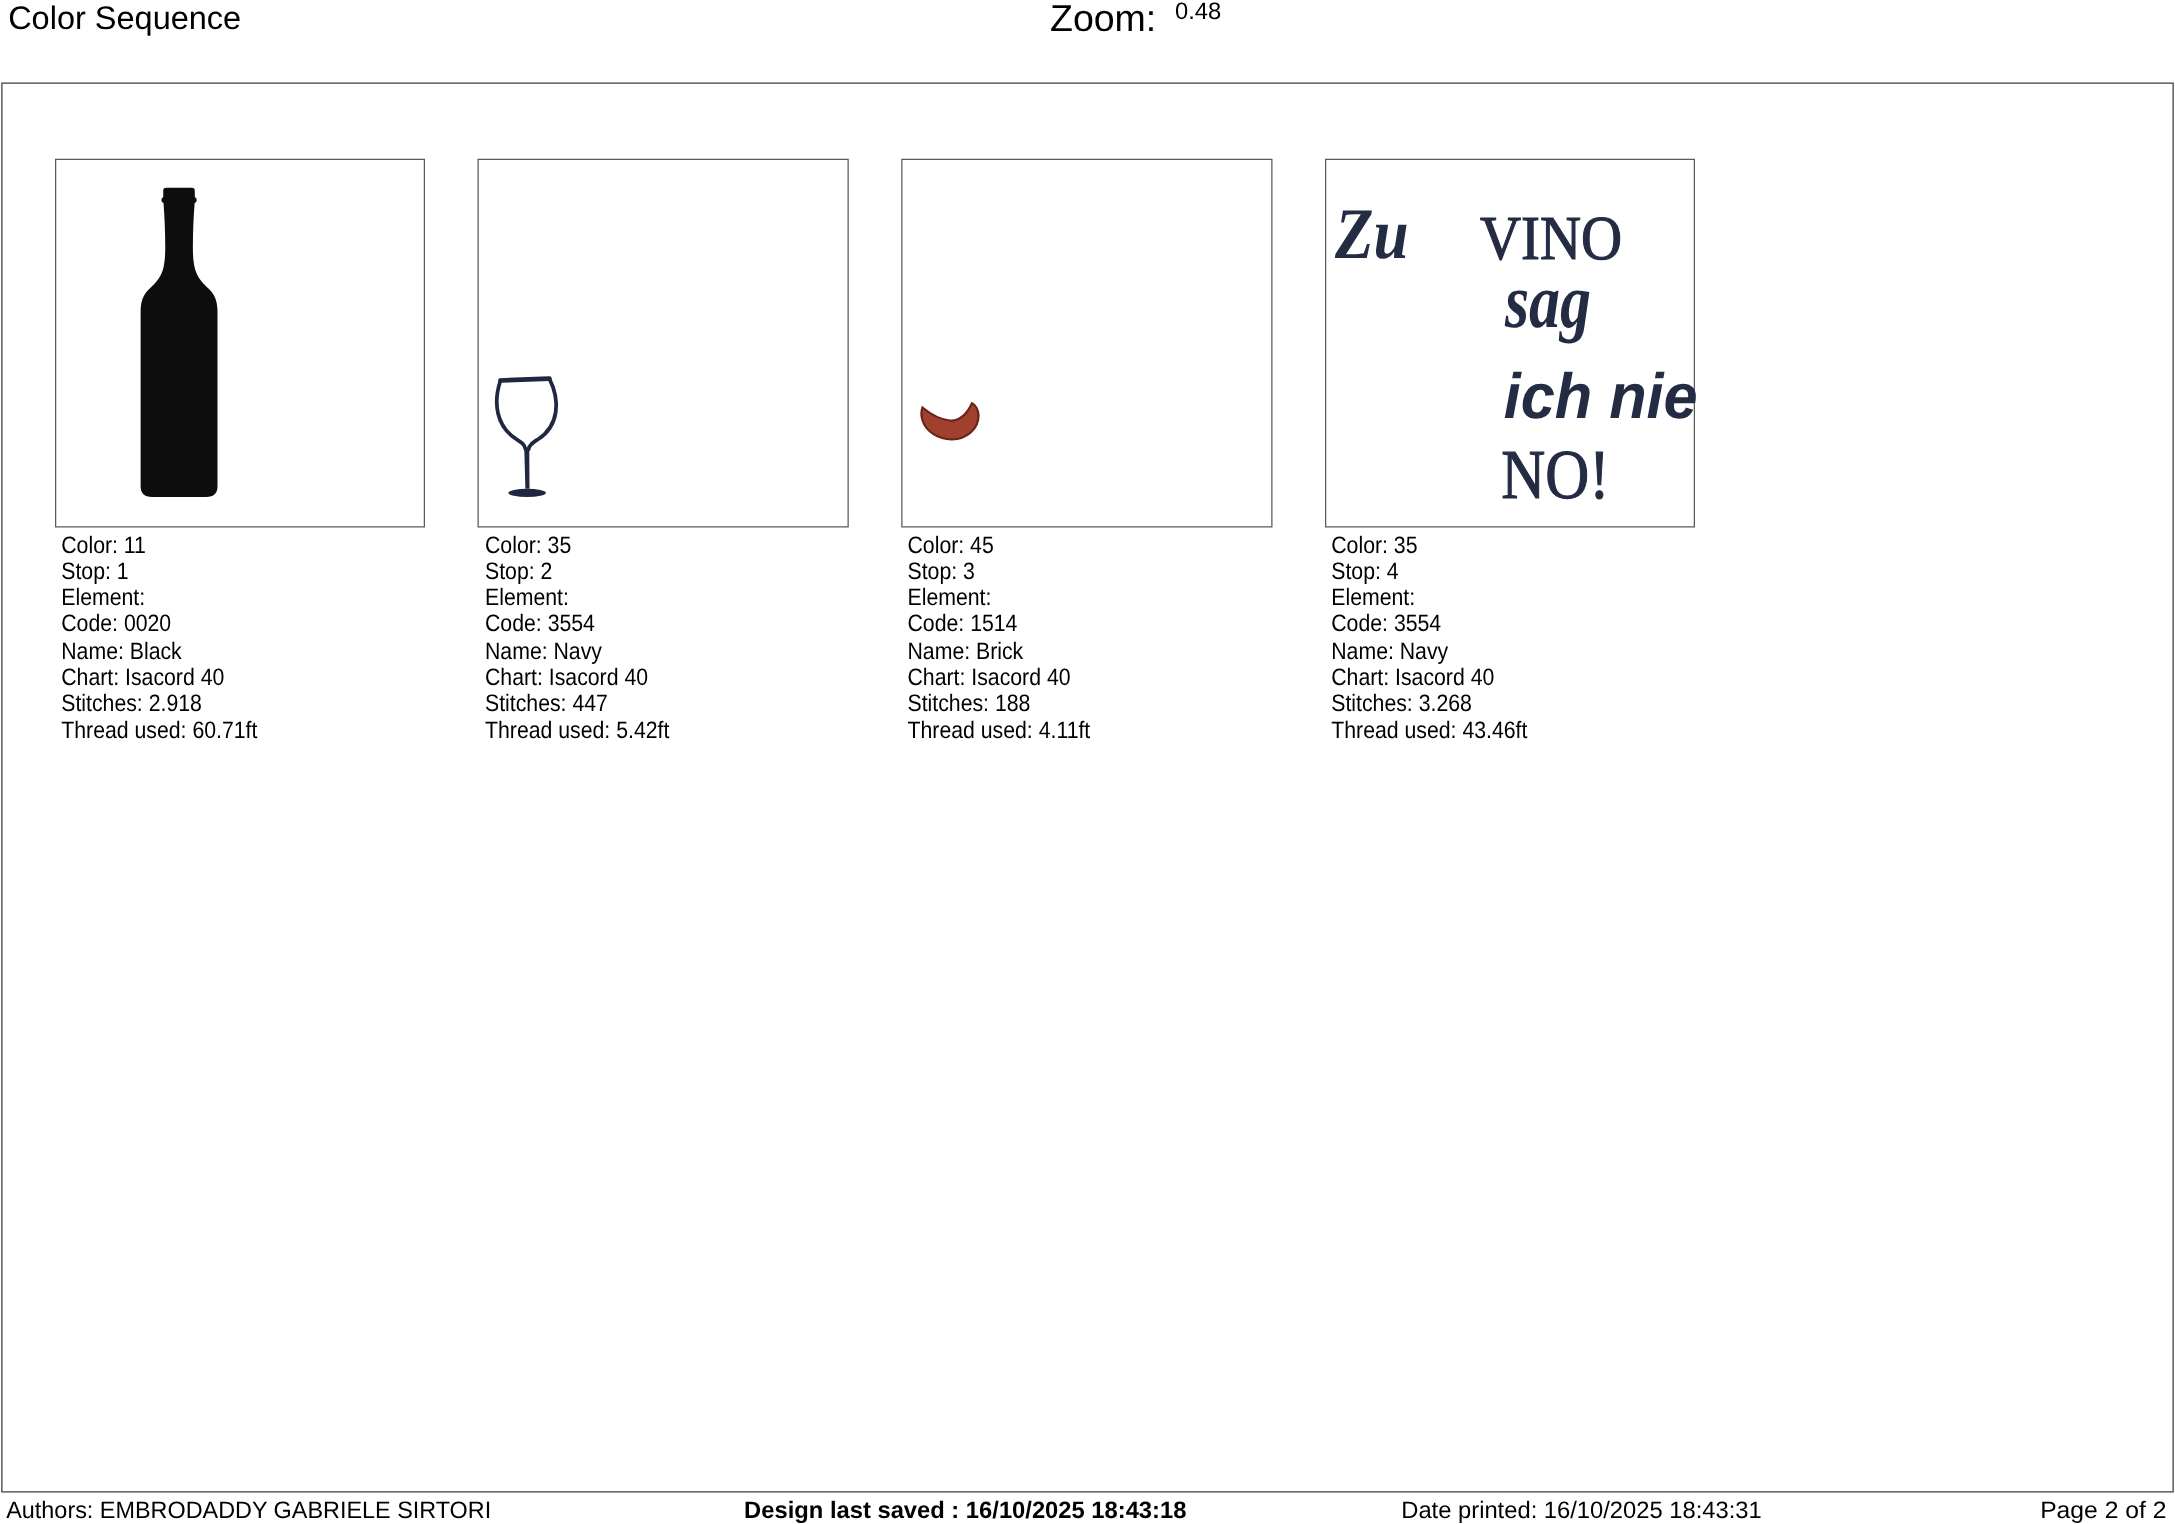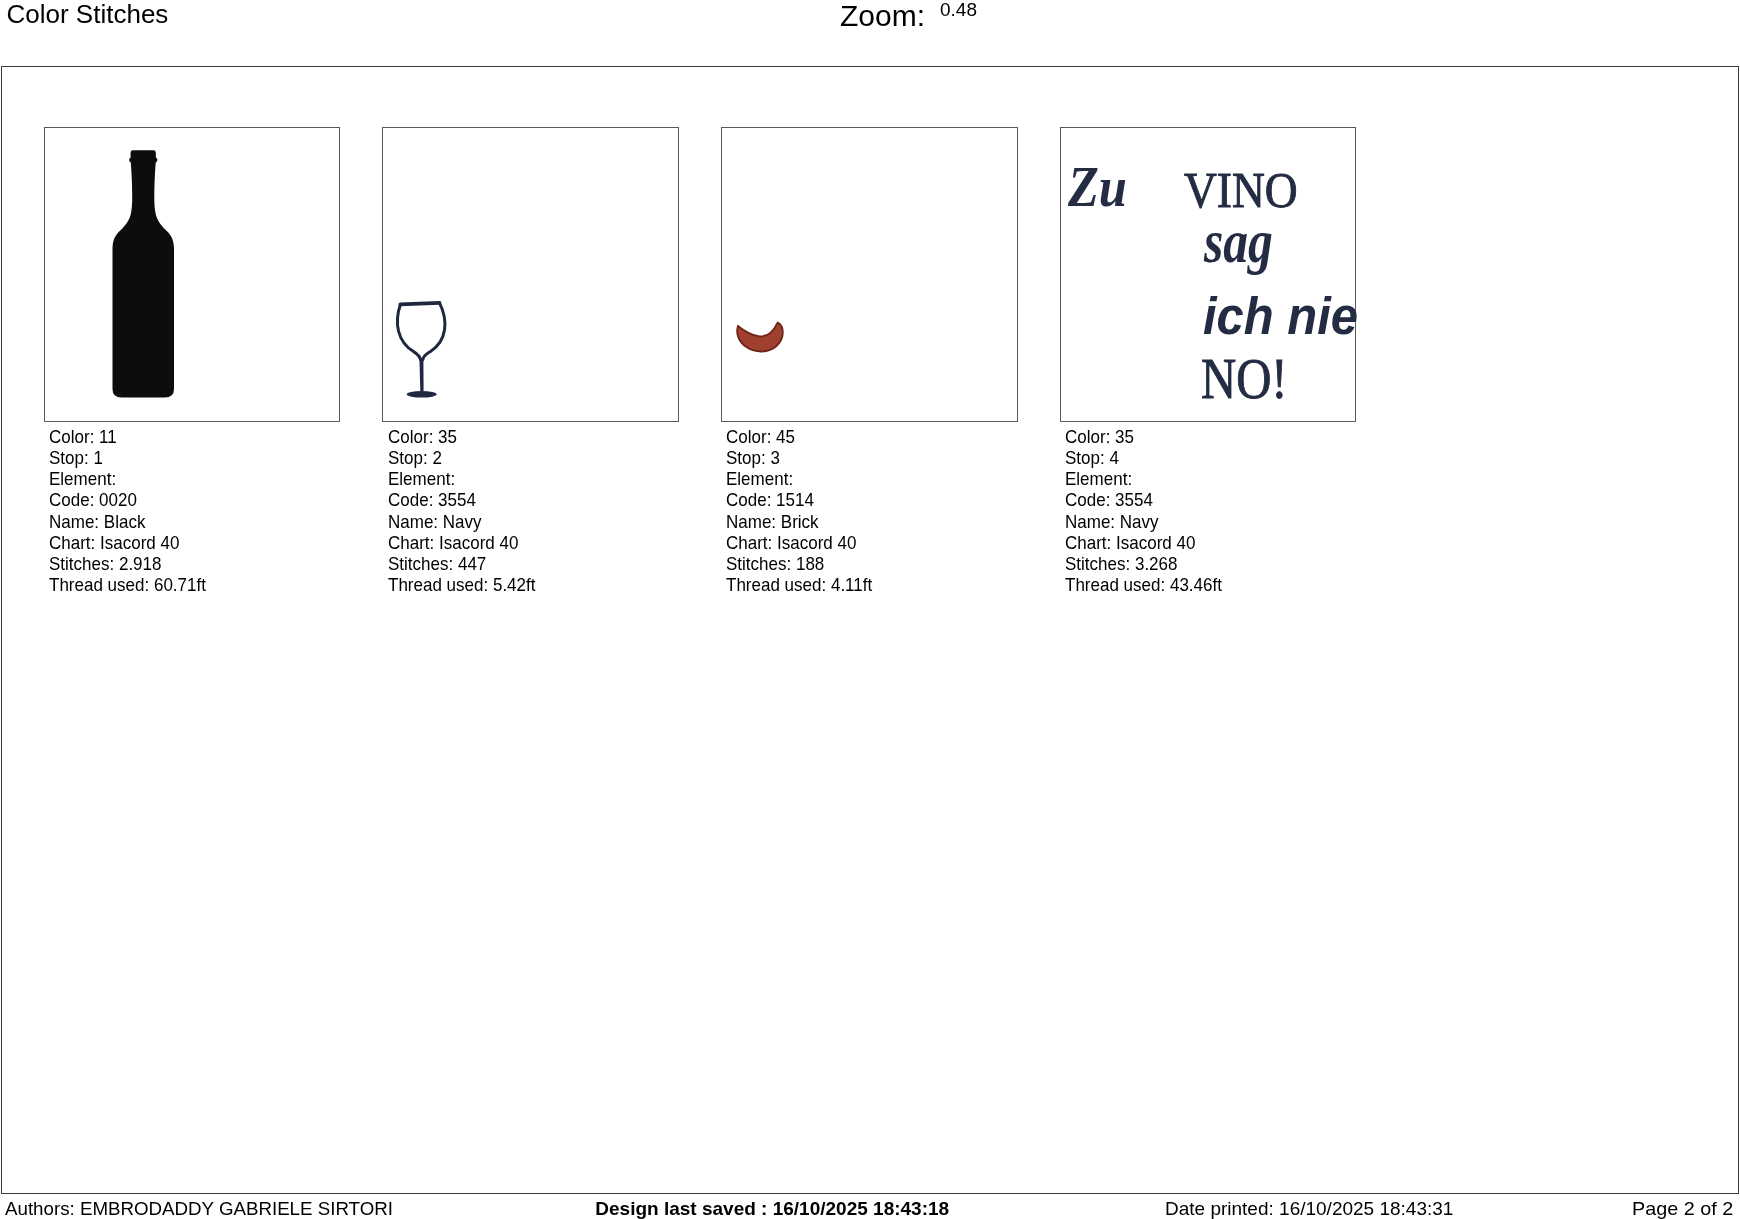--- a/index.html
+++ b/index.html
@@ -6,21 +6,21 @@
   body{width:1740px;height:1219px;background:#ffffff;position:relative;
        font-family:"Liberation Sans",sans-serif;color:#000;overflow:hidden;}
   .abs{position:absolute;}
   .cap{font-size:19px;line-height:21.2px;white-space:pre;transform:scaleX(0.895);transform-origin:0 0;}
   .ft{font-size:19px;line-height:normal;white-space:pre;}
   .dbox{box-sizing:border-box;width:296.8px;height:295px;border:1.4px solid #5a5a5a;background:#fff;position:absolute;top:126.8px;}
 </style>
 </head>
 <body>
 
-<div class="abs" style="left:6.5px;top:-1.5px;font-size:26px;">Color Stitches</div>
+<div class="abs" style="left:6.5px;top:-1.5px;font-size:26px;">Color Sequence</div>
 
 <div class="abs" style="left:840px;top:-1.5px;font-size:30px;">Zoom:</div>
 
 <div class="abs" style="left:940px;top:-1.5px;font-size:19px;">0.48</div>
 
 <div class="abs" style="left:0.8px;top:66.3px;width:1736.5px;height:1125.5px;border:1.6px solid #3c3c3c;background:#fff;"></div>
 
 <div class="dbox" style="left:43.6px;"></div>
 
 <div class="dbox" style="left:382.3px;"></div>
@@ -109,15 +109,15 @@
 Code: 3554
 Name: Navy
 Chart: Isacord 40
 Stitches: 3.268
 Thread used: 43.46ft</div>
 
 <div class="abs ft" style="left:4.5px;top:1198.3px;transform:scaleX(0.985);transform-origin:0 0;">Authors: EMBRODADDY GABRIELE SIRTORI</div>
 
 <div class="abs ft" style="left:595.3px;top:1198.3px;transform-origin:0 0;font-weight:bold;">Design last saved : 16/10/2025 18:43:18</div>
 
-<div class="abs ft" style="left:1121px;top:1198.3px;transform-origin:0 0;margin-left:44px;">Date printed: 16/10/2025 18:43:31</div>
+<div class="abs ft" style="left:1121px;top:1198.3px;transform-origin:0 0;">Date printed: 16/10/2025 18:43:31</div>
 
 <div class="abs ft" style="right:7px;top:1198.3px;transform:scaleX(1.04);transform-origin:100% 0;">Page 2 of 2</div>
 
 </body></html>

